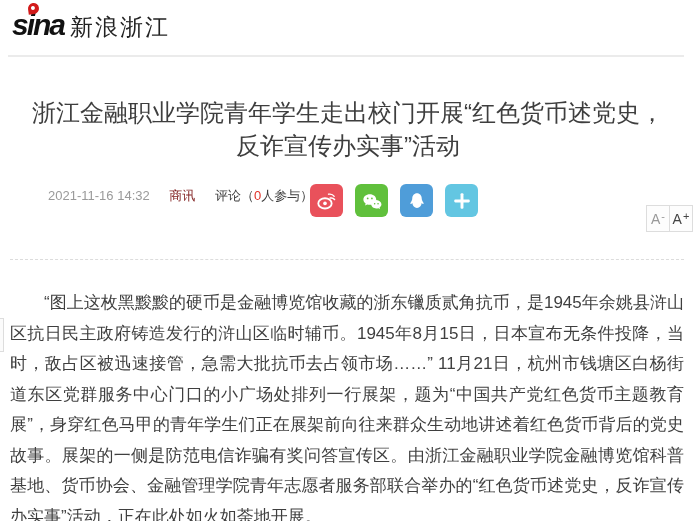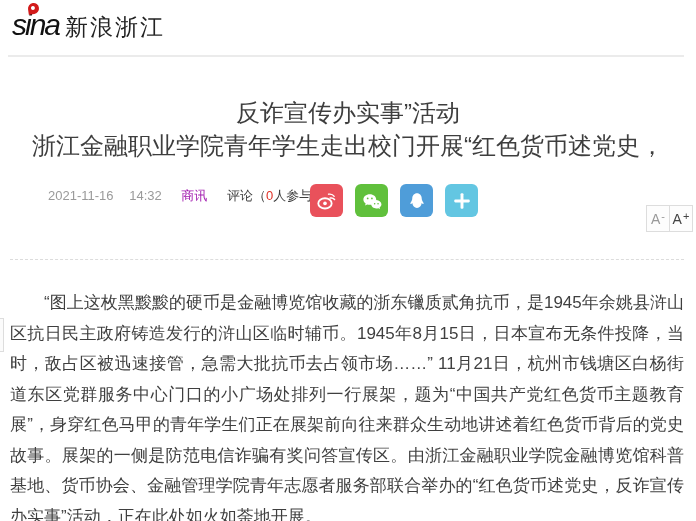--- a/index.html
+++ b/index.html
@@ -6,21 +6,21 @@
   html,body { background:#fff; }
   .page {
     position:relative; width:696px; height:521px; background:#fff;
     overflow:hidden; font-family:"Liberation Sans","DejaVu Sans",sans-serif;
     color:#3f3f3f;
   }
   
   .header { position:absolute; top:0; left:0; width:100%; height:56px; }
   .logo { position:absolute; left:12px; top:10px; display:flex; align-items:flex-end; cursor:pointer; }
   .logo-sina {
-    font-style:italic; font-weight:400; font-size:30px; letter-spacing:-2px;
+    font-style:italic; font-weight:700; font-size:30px; letter-spacing:-2px;
     color:#111; line-height:30px; position:relative; padding-right:6px;
   }
   .logo-eye {
     position:absolute; left:16px; top:-7px; width:11px; height:11px;
     background:#d21a1a; border-radius:50% 50% 50% 0; transform:rotate(-8deg);
   }
   .logo-eye::after {
     content:""; position:absolute; left:3px; top:3px; width:4px; height:4px;
     background:#fff; border-radius:50%;
   }
@@ -29,22 +29,22 @@
   .breadcrumb a { color:#1f3a56; text-decoration:none; cursor:pointer; }
   .crumb-sep { color:#aaa; margin:0 7px; font-size:13px; }
   .header-rule { position:absolute; top:55px; left:8px; width:676px; height:2px; background:#ebebeb; }
   
   .title {
     position:absolute; top:96px; left:18px; width:660px; text-align:center;
     font-size:24px; line-height:33px; color:#3e3e3e; font-weight:400;
   }
   
   .meta { position:absolute; top:187px; left:48px; font-size:13px; color:#9a9a9a; white-space:nowrap; }
-  .meta .m-time { margin-left:12px; }
-  .meta .m-source { margin-left:16px; color:#a21caf; }
+  .meta .m-time { }
+  .meta .m-source { margin-left:16px; color:#7f1d1d; }
   .meta .m-comment { margin-left:16px; color:#3d3d3d; cursor:pointer; }
   .meta .m-count { color:#e03228; }
   
   .share { position:absolute; top:184px; left:310px; display:flex; }
   .share-btn {
     width:33px; height:33px; border-radius:6px; margin-right:12px;
     display:flex; align-items:center; justify-content:center; cursor:pointer;
   }
   .share-btn svg { width:22px; height:22px; display:block; }
   
@@ -79,22 +79,22 @@
   <div class="header">
     <div class="logo">
       <span class="logo-sina">sina</span>
       <span class="logo-eye"></span>
       <span class="logo-cn">新浪浙江</span>
     </div>
     <div class="header-rule"></div>
   </div>
 
   <h1 class="title">
+    <div>浙江金融职业学院青年学生走出校门开展“红色货币述党史，</div>
     <div>反诈宣传办实事”活动</div>
-    <div>浙江金融职业学院青年学生走出校门开展“红色货币述党史，</div>
   </h1>
 
   <div class="meta">
     <span class="m-date">2021-11-16</span>
     <span class="m-time">14:32</span>
     <span class="m-source">商讯</span>
     <span class="m-comment"><span>评论（</span><span class="m-count">0</span><span>人参与）</span></span>
   </div>
 
   <div class="share">

